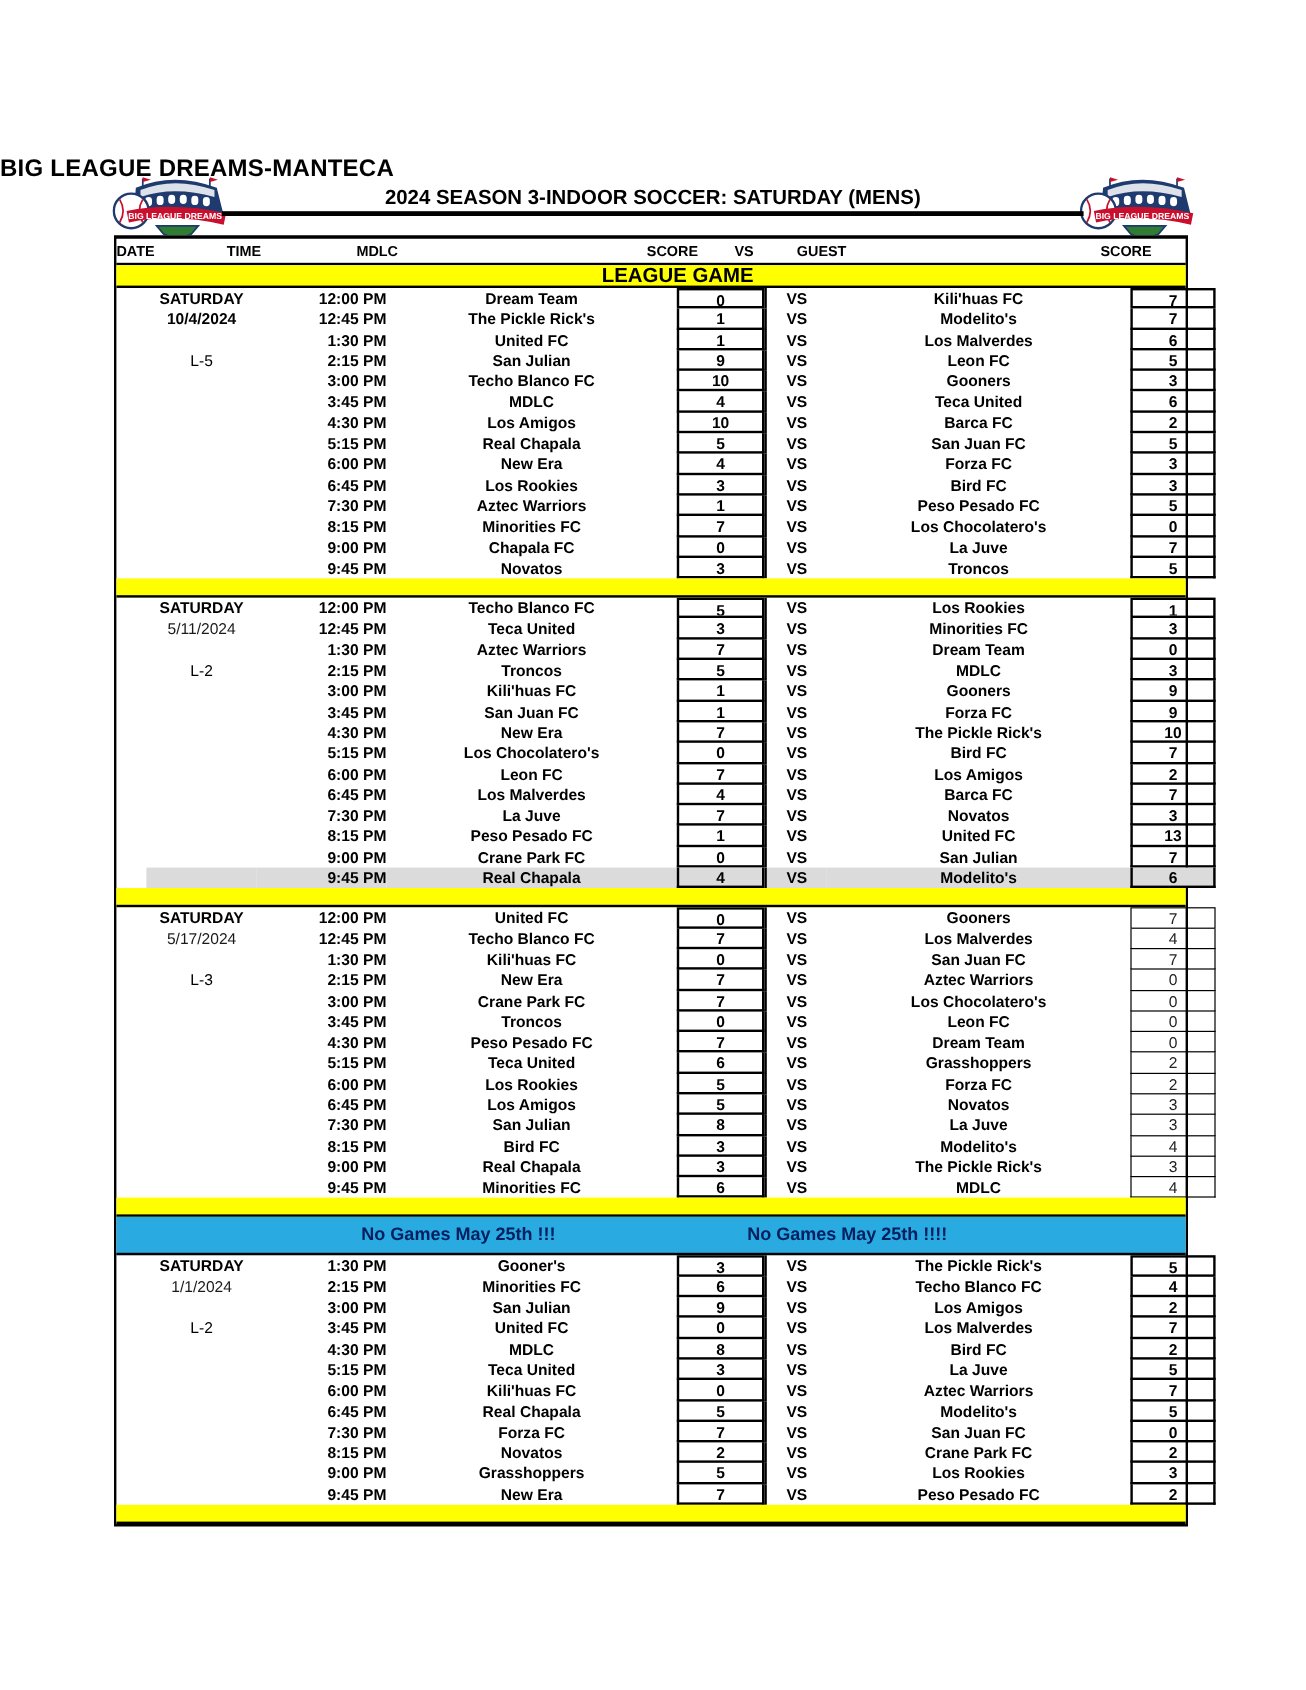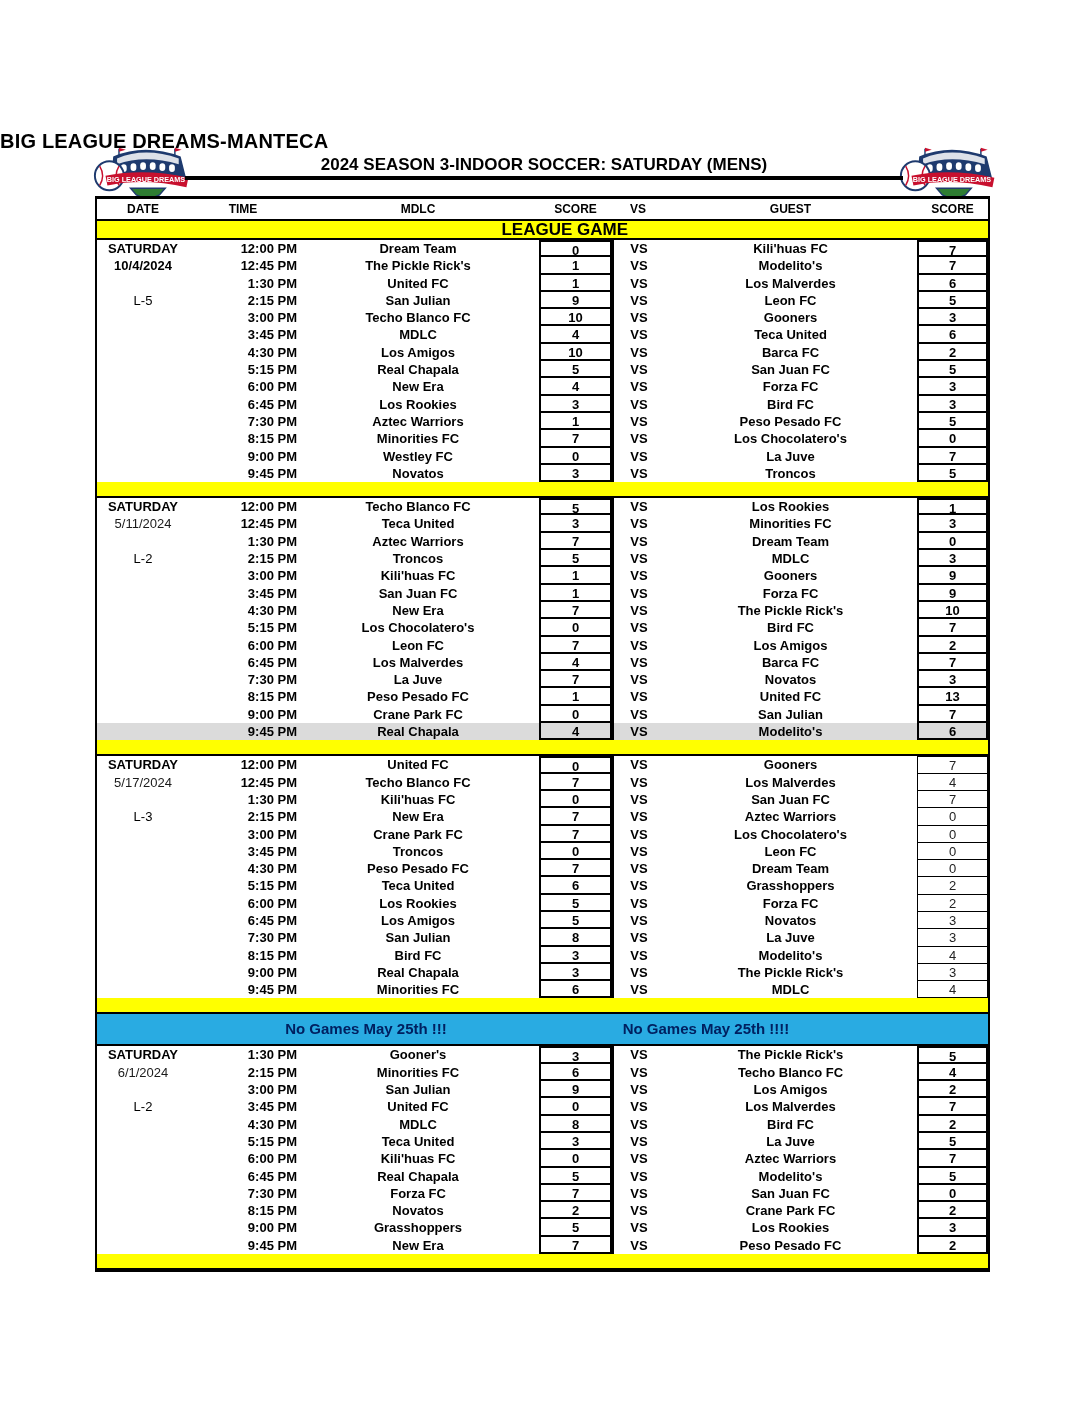--- a/index.html
+++ b/index.html
@@ -12,33 +12,33 @@
             font-size:17px;font-weight:bold;}
   .title-rule{position:absolute;top:176px;left:185px;width:718px;height:4px;background:#000;}
   .logo{position:absolute;top:134px;width:106px;height:70px;}
   .logo.left{left:92px;}
   .logo.right{left:898px;}
   
   .sched{position:absolute;left:95px;top:196px;width:895px;border:2px solid #000;
          border-top:3px solid #000;box-sizing:border-box;background:#fff;}
   .grid{display:grid;grid-template-columns:92px 108px 242px 73px 52px 253px 71px;}
   .hdr-row{height:20px;border-bottom:2px solid #000;}
-  .hdr-row span{align-self:center;text-align:center;font-size:12px;font-weight:bold;}
+  .hdr-row span{align-self:center;text-align:left;font-size:12px;font-weight:bold;}
   .band-yellow{background:#FFFF00;height:14px;border-bottom:2px solid #000;position:relative;}
   .band-league{background:#FFFF00;height:17px;border-bottom:2px solid #000;
                position:relative;text-align:center;}
   .band-league span{position:absolute;left:52.5%;transform:translateX(-50%);top:0;
                     font-size:17px;font-weight:bold;line-height:17px;}
   .band-blue{height:30px;border-bottom:2px solid #000;position:relative;}
   .band-blue span{position:absolute;top:0;transform:translateX(-50%);
                   font-size:15px;font-weight:bold;line-height:30px;}
-  .band-blue .t1{left:269px;}
+  .band-blue .t1{left:285px;}
   .band-blue .t2{left:609px;}
   
-  .row{height:17.3px;line-height:17.3px;font-size:13px;}
+  .row{height:17.3px;line-height:17.3px;font-size:13px;padding-left:25px;}
   .row>div{overflow:hidden;white-space:nowrap;}
   .c-date{text-align:center;font-weight:bold;}
   .c-date.datenum{font-weight:normal;color:#1a1a1a;}
   .c-date.datenum.boldy{font-weight:bold;color:#000;}
   .c-date.league{font-weight:normal;}
   .c-time{text-align:right;font-weight:bold;}
   .c-home,.c-guest{text-align:center;font-weight:bold;}
   .c-vs{text-align:center;font-weight:bold;border-left:2px solid #000;box-sizing:border-box;}
   .c-score{text-align:center;font-weight:bold;box-sizing:border-box;
            border-left:2px solid #000;border-right:2px solid #000;border-bottom:2px solid #000;}
@@ -233,21 +233,21 @@
             <div class="c-time">8:15 PM</div>
             <div class="c-home">Minorities FC</div>
             <div class="c-score">7</div>
             <div class="c-vs">VS</div>
             <div class="c-guest">Los Chocolatero's</div>
             <div class="c-score">0</div>
           </div>
           <div class="grid row">
             <div class="c-date"></div>
             <div class="c-time">9:00 PM</div>
-            <div class="c-home">Westley FC</div>
+            <div class="c-home">Chapala FC</div>
             <div class="c-score">0</div>
             <div class="c-vs">VS</div>
             <div class="c-guest">La Juve</div>
             <div class="c-score">7</div>
           </div>
           <div class="grid row">
             <div class="c-date"></div>
             <div class="c-time">9:45 PM</div>
             <div class="c-home">Novatos</div>
             <div class="c-score">3</div>
@@ -523,21 +523,21 @@
           <div class="grid row first">
             <div class="c-date">SATURDAY</div>
             <div class="c-time">1:30 PM</div>
             <div class="c-home">Gooner's</div>
             <div class="c-score">3</div>
             <div class="c-vs">VS</div>
             <div class="c-guest">The Pickle Rick's</div>
             <div class="c-score">5</div>
           </div>
           <div class="grid row">
-            <div class="c-date datenum">6/1/2024</div>
+            <div class="c-date datenum">1/1/2024</div>
             <div class="c-time">2:15 PM</div>
             <div class="c-home">Minorities FC</div>
             <div class="c-score">6</div>
             <div class="c-vs">VS</div>
             <div class="c-guest">Techo Blanco FC</div>
             <div class="c-score">4</div>
           </div>
           <div class="grid row">
             <div class="c-date"></div>
             <div class="c-time">3:00 PM</div>

